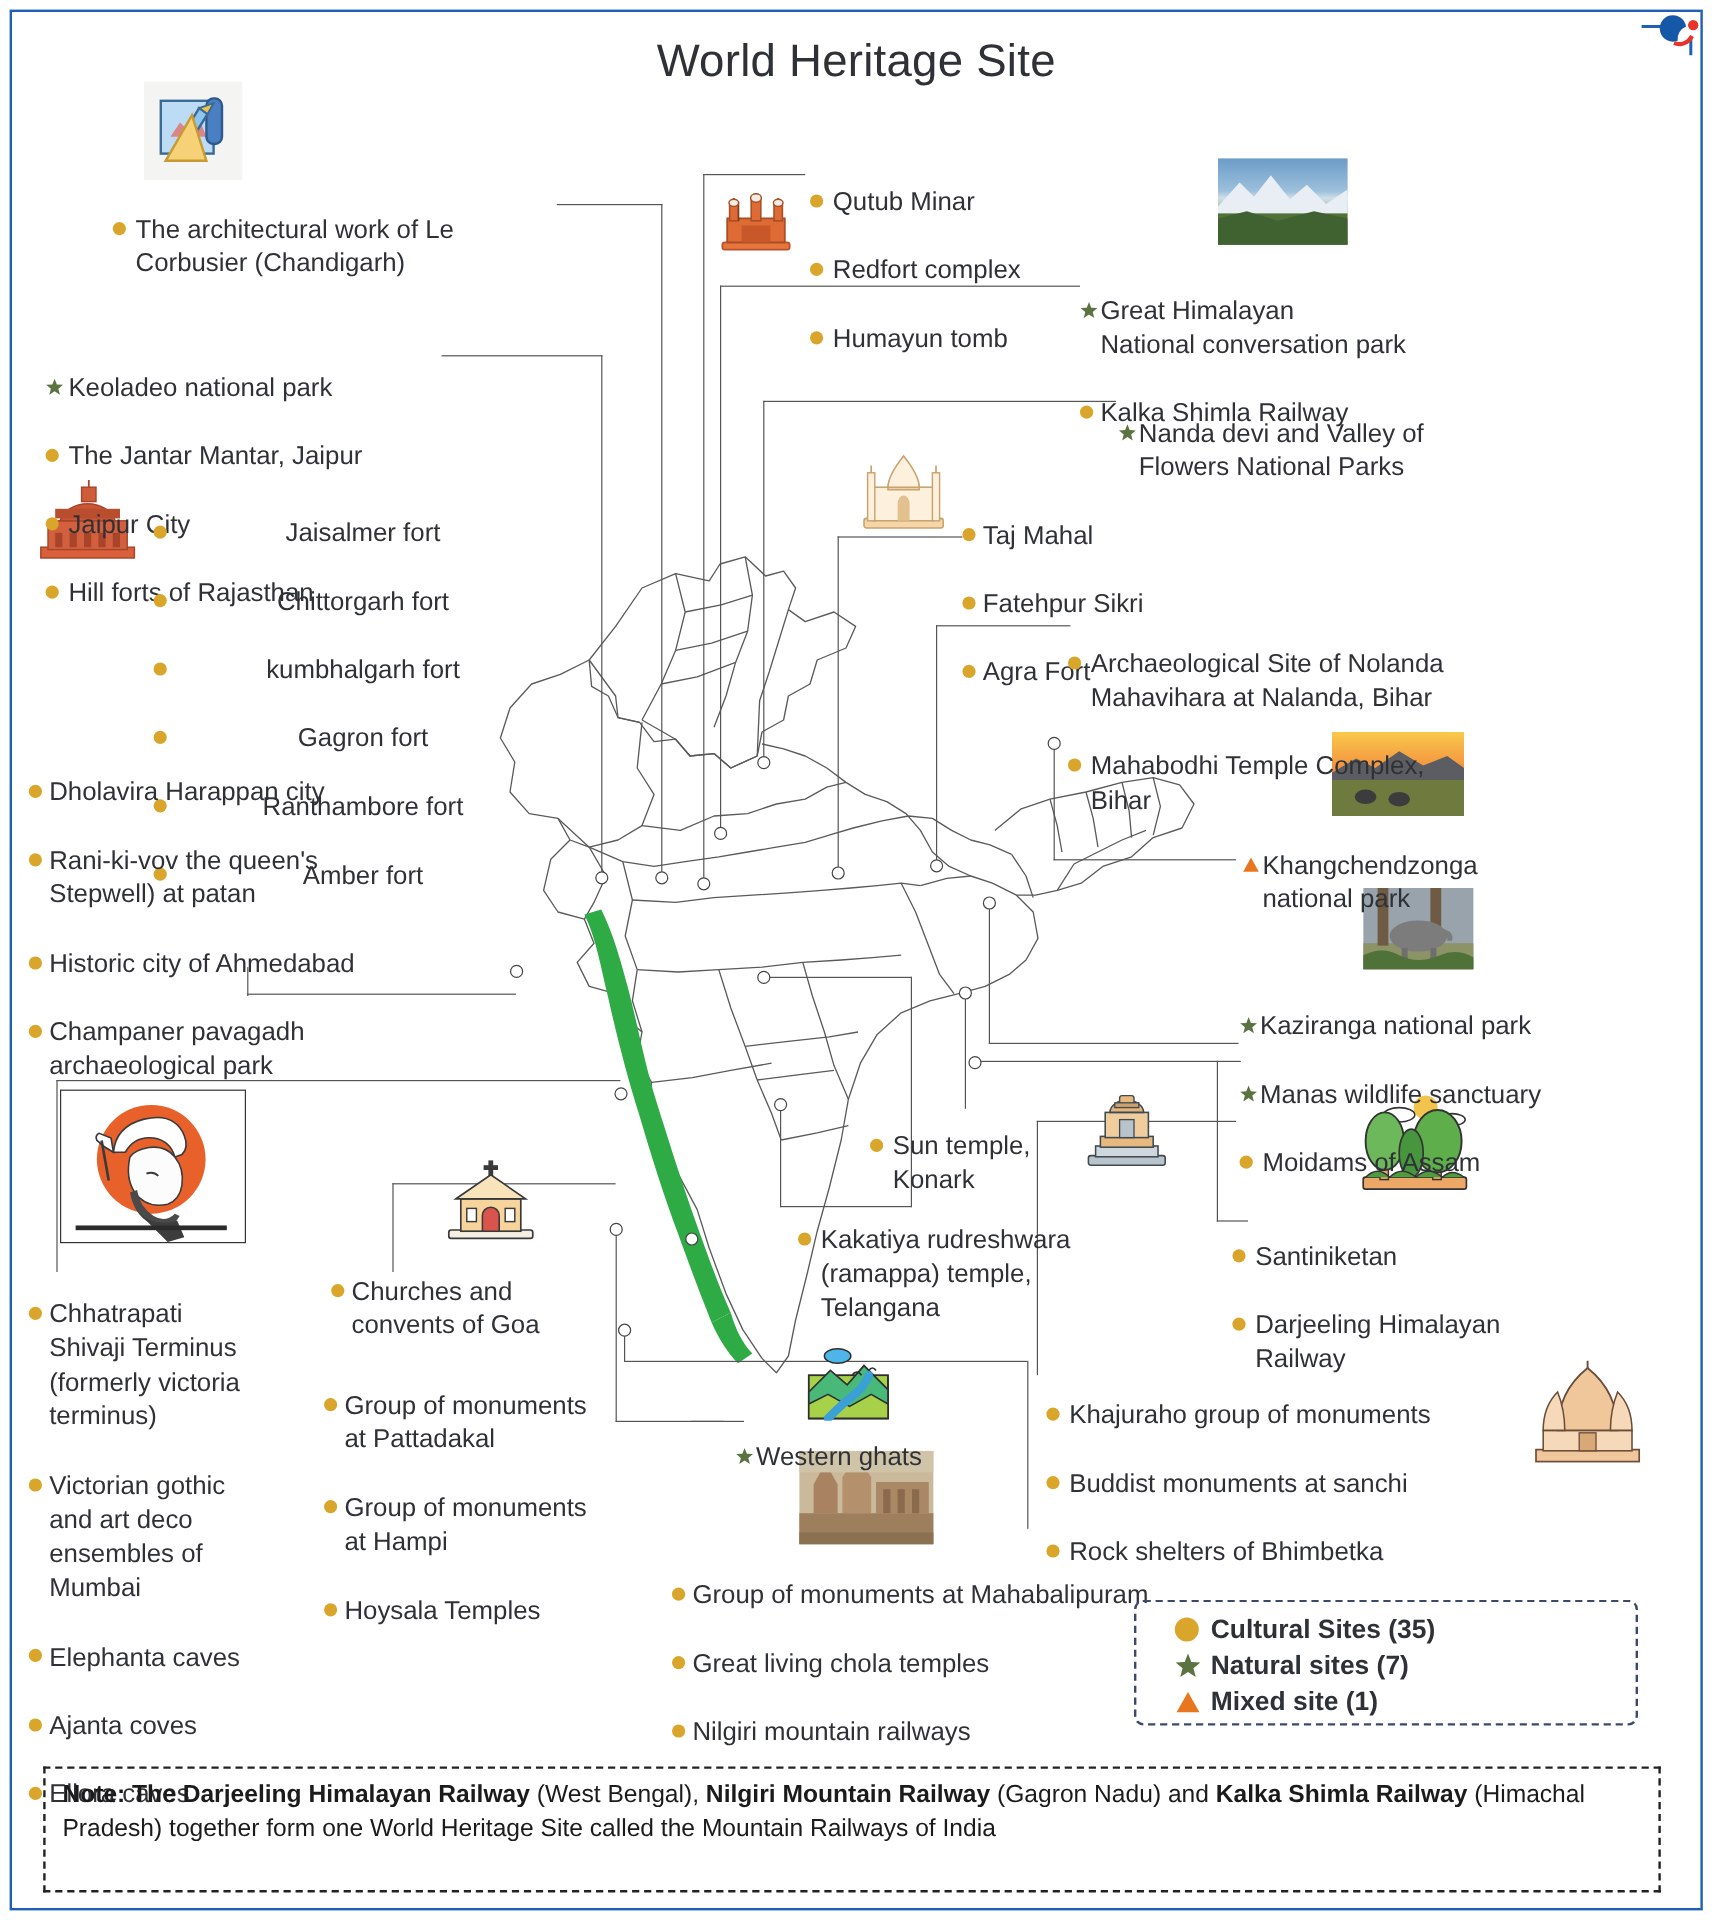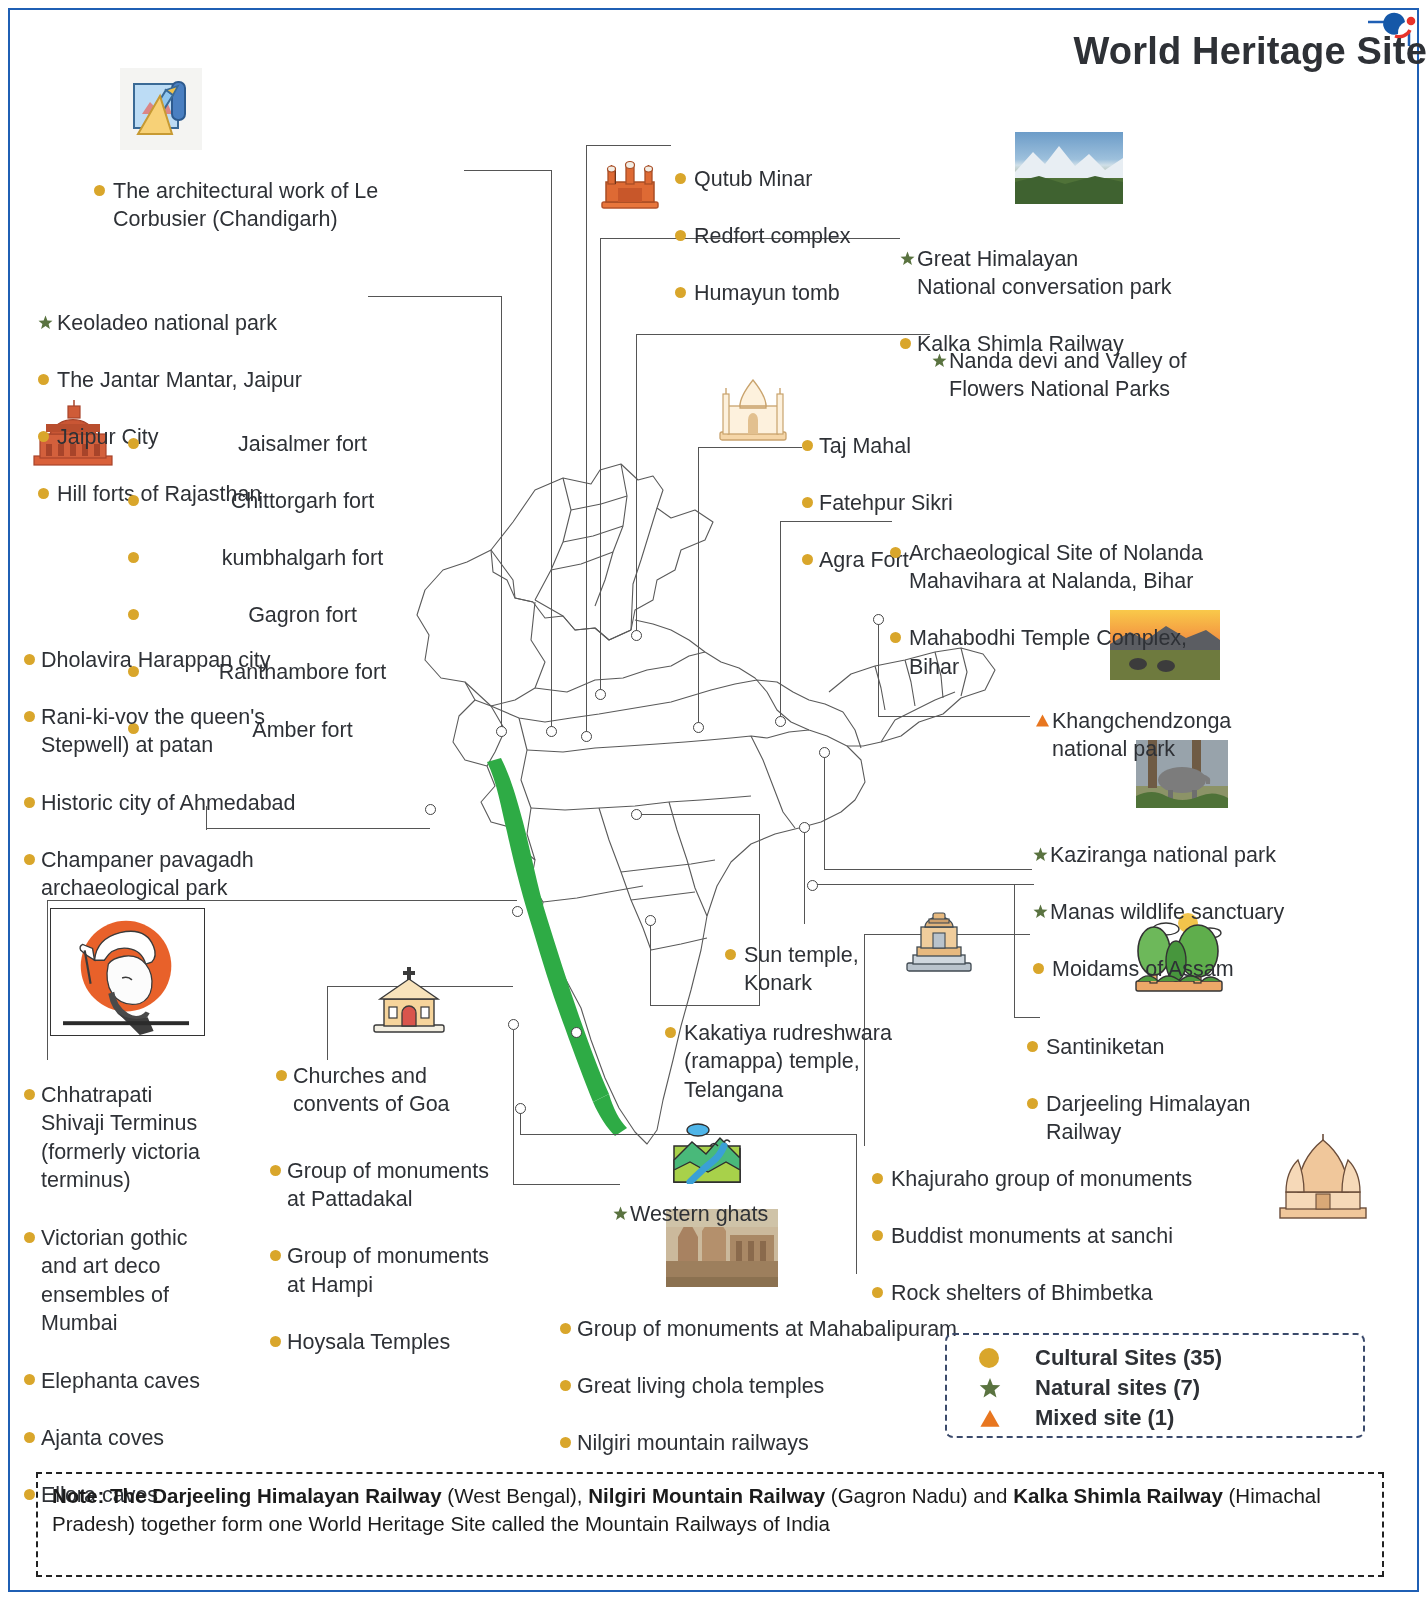--- a/index.html
+++ b/index.html
@@ -17,23 +17,23 @@
     border: 2px solid #1f5fb4;
     background: #fff;
   }
   .logo {
     position: absolute; right: 10px; top: 8px;
     width: 52px; height: 40px;
   }
   .title {
     position: absolute;
     left: 0; right: 0; top: 30px;
-    text-align: right;
+    text-align: center;
     font-size: 38px;
-    font-weight: bold;
+    font-weight: normal;
     color: #2e3136;
     letter-spacing: .2px;
   }
   
   .lbl {
     position: absolute;
     font-size: 21.5px;
     color: #2e3136;
     line-height: 1.33;
     white-space: pre-line;
@@ -77,21 +77,20 @@
     left: 945px; top: 1333px;
     width: 420px; height: 105px;
     border: 2px dashed #3b4a6b;
     border-radius: 8px;
     padding: 8px 0 0 32px;
   }
   .legend .row {
     display: flex; align-items: center;
     font-size: 22px; font-weight: bold; color: #2e3136;
     height: 30px;
-    gap: 26px;
   }
   .legend .row .gl { width: 30px; display: flex; align-items: center; }
 
   
   .notebox {
     position: absolute;
     left: 36px; top: 1472px;
     width: 1348px; height: 105px;
     border: 2px dashed #222;
     padding: 8px 14px;
@@ -454,21 +453,21 @@
     <rect y="68" width="112" height="10" fill="#8b7150"></rect>
     <rect width="112" height="18" fill="#cfc3a8"></rect>
   </svg>
 </div>
 
 <div class="lbl" style="left:94px;top:148px;width:380px;">
   <div class="li"><span class="mk dot"></span><span>The architectural work of Le
 Corbusier (Chandigarh)</span></div>
 </div>
 
-<div class="lbl" style="left:675px;top:136px;width:260px;">
+<div class="lbl" style="left:675px;top:125px;width:260px;">
   <div class="li"><span class="mk dot"></span><span>Qutub Minar</span></div>
   <div class="li"><span class="mk dot"></span><span>Redfort complex</span></div>
   <div class="li"><span class="mk dot"></span><span>Humayun tomb</span></div>
 </div>
 
 <div class="lbl" style="left:900px;top:216px;width:400px;">
   <div class="li tight"><span class="mk star"><svg width="15" height="15" viewBox="0 0 15 15">
           <polygon points="7.5,0.6 9.4,5.4 14.5,5.7 10.6,9 11.9,14 7.5,11.1 3.1,14 4.4,9 0.5,5.7 5.6,5.4" fill="#5a7340"></polygon>
         </svg></span><span>Great Himalayan
 National conversation park</span></div>

